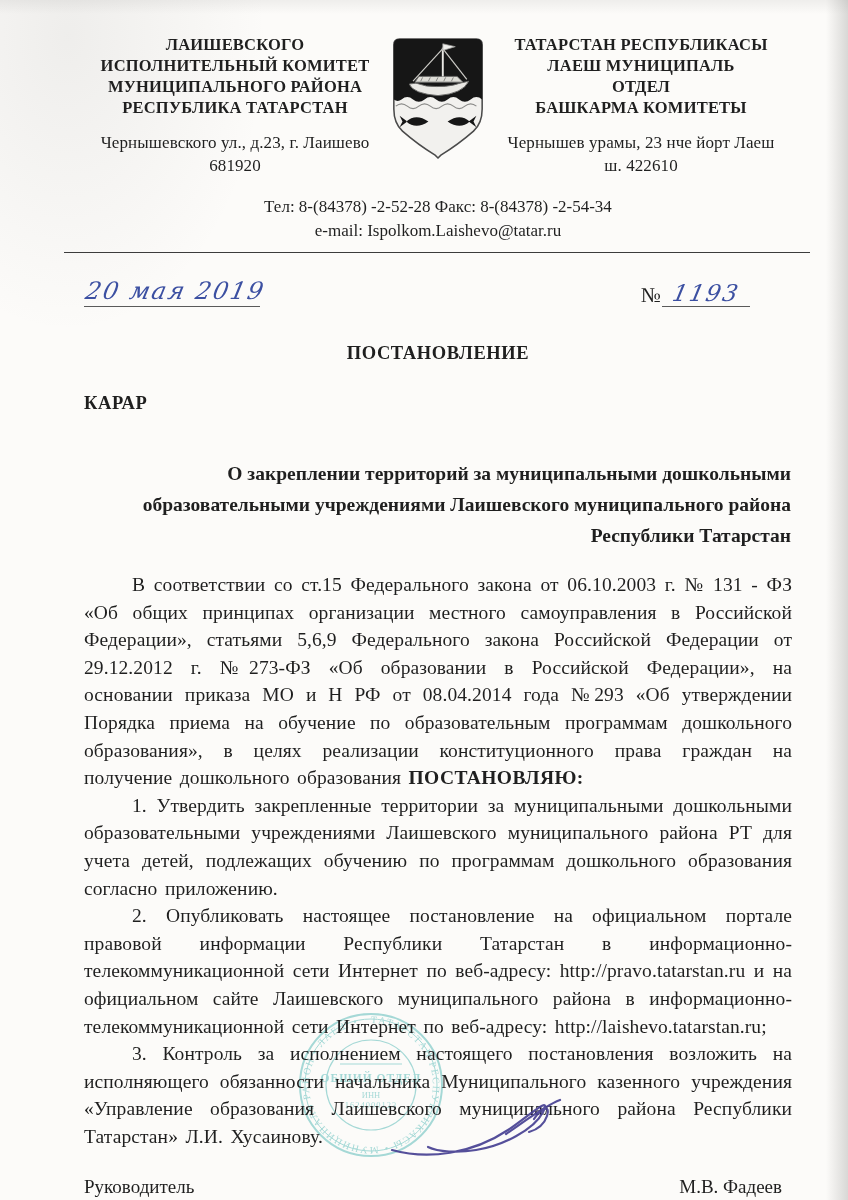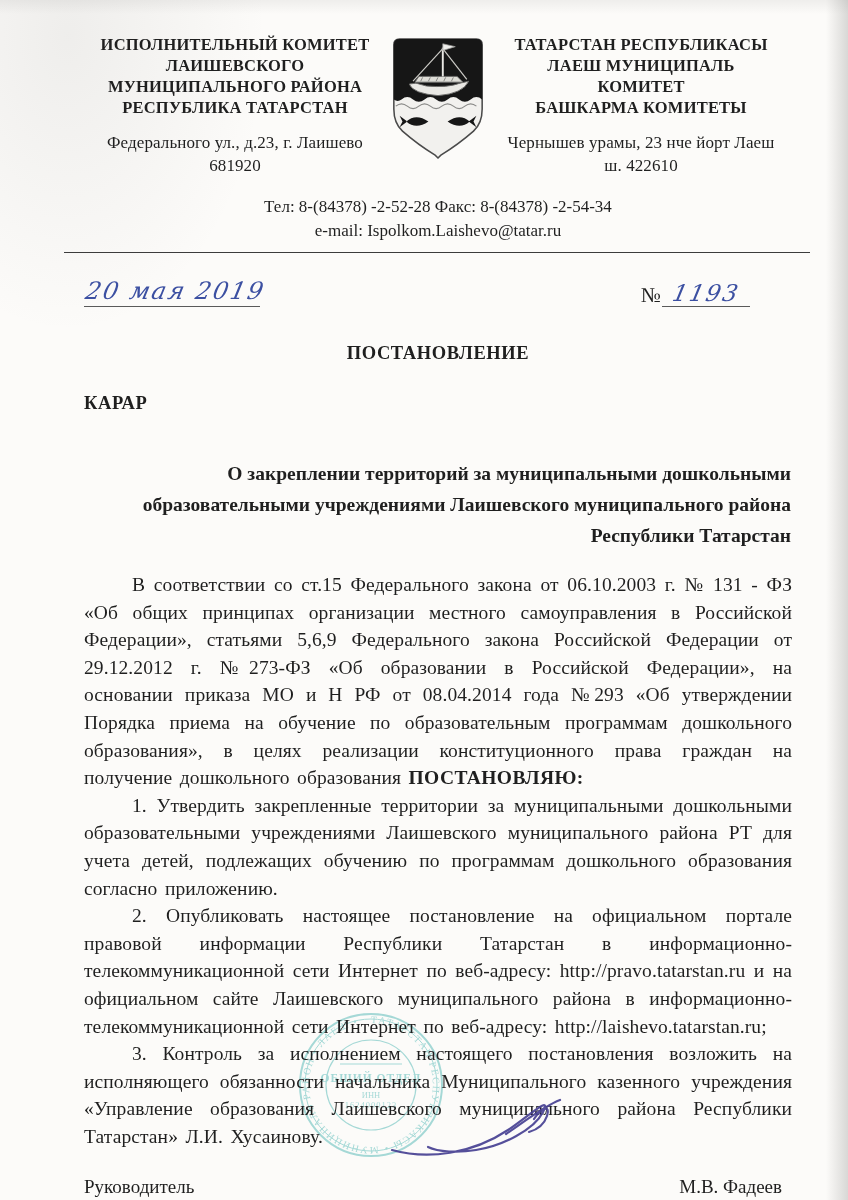--- a/index.html
+++ b/index.html
@@ -85,26 +85,26 @@
     <line x1="58" y1="68" x2="120" y2="68" stroke="#5fbdba" stroke-width="1"></line>
     <text x="89" y="86" text-anchor="middle" font-size="11.5" font-weight="bold" letter-spacing="1" fill="#5fbdba" font-family="Liberation Serif, serif">ОБЩИЙ ОТДЕЛ</text>
     <text x="89" y="102" text-anchor="middle" font-size="8.5" fill="#5fbdba" font-family="Liberation Serif, serif">ИНН</text>
     <text x="89" y="112" text-anchor="middle" font-size="8.5" letter-spacing="1" fill="#5fbdba" font-family="Liberation Serif, serif">1624000123</text>
   </svg>
 
   <div class="content">
 
     <div class="header">
       <div class="h-col">
+        <div>ЛАИШЕВСКОГО</div>
         <div>ИСПОЛНИТЕЛЬНЫЙ КОМИТЕТ</div>
-        <div>ЛАИШЕВСКОГО</div>
         <div>МУНИЦИПАЛЬНОГО РАЙОНА</div>
         <div>РЕСПУБЛИКА ТАТАРСТАН</div>
         <div class="addr">
-          <div>Федерального ул., д.23, г. Лаишево</div>
+          <div>Чернышевского ул., д.23, г. Лаишево</div>
           <div>681920</div>
         </div>
       </div>
 
       <div class="emblem-wrap">
         <svg viewBox="0 0 100 130" width="96" height="125" aria-hidden="true">
 
           <path d="M10,3 L90,3 Q96,3 96,9 L96,76 Q96,91 87,99 Q71,113 53,124 Q50,127 50,127 Q50,127 47,124 Q29,113 13,99 Q4,91 4,76 L4,9 Q4,3 10,3 Z" fill="#f2f1ee" stroke="#4a4a4a" stroke-width="1.6"></path>
 
           <path d="M10,3 L90,3 Q96,3 96,9 L96,66 Q90,61 84,66 Q78,71 72,66 Q66,61 60,66 Q54,71 48,66 Q42,61 36,66 Q30,71 24,66 Q18,61 12,66 Q8,69 4,66 L4,9 Q4,3 10,3 Z" fill="#161616"></path>
@@ -127,21 +127,21 @@
           <path d="M55,8 L68,11 L55,15 Z" fill="#f0efec" stroke="#9a9a98" stroke-width=".8"></path>
 
           <path d="M17,89 Q27,80 40,89 Q27,98 17,89 Z M18,89 L10,83 L13,89 L10,95 Z" fill="#161616"></path>
           <path d="M60,89 Q73,80 83,89 Q73,98 60,89 Z M82,89 L90,83 L87,89 L90,95 Z" fill="#161616"></path>
         </svg>
       </div>
 
       <div class="h-col">
         <div>ТАТАРСТАН РЕСПУБЛИКАСЫ</div>
         <div>ЛАЕШ МУНИЦИПАЛЬ</div>
-        <div>КОМИТЕТ</div>
+        <div>ОТДЕЛ</div>
         <div>БАШКАРМА  КОМИТЕТЫ</div>
         <div class="addr">
           <div>Чернышев  урамы,  23 нче йорт  Лаеш</div>
           <div>ш.  422610</div>
         </div>
       </div>
     </div>
 
     <div class="contact">
       <div>Тел: 8-(84378) -2-52-28 Факс: 8-(84378) -2-54-34</div>

